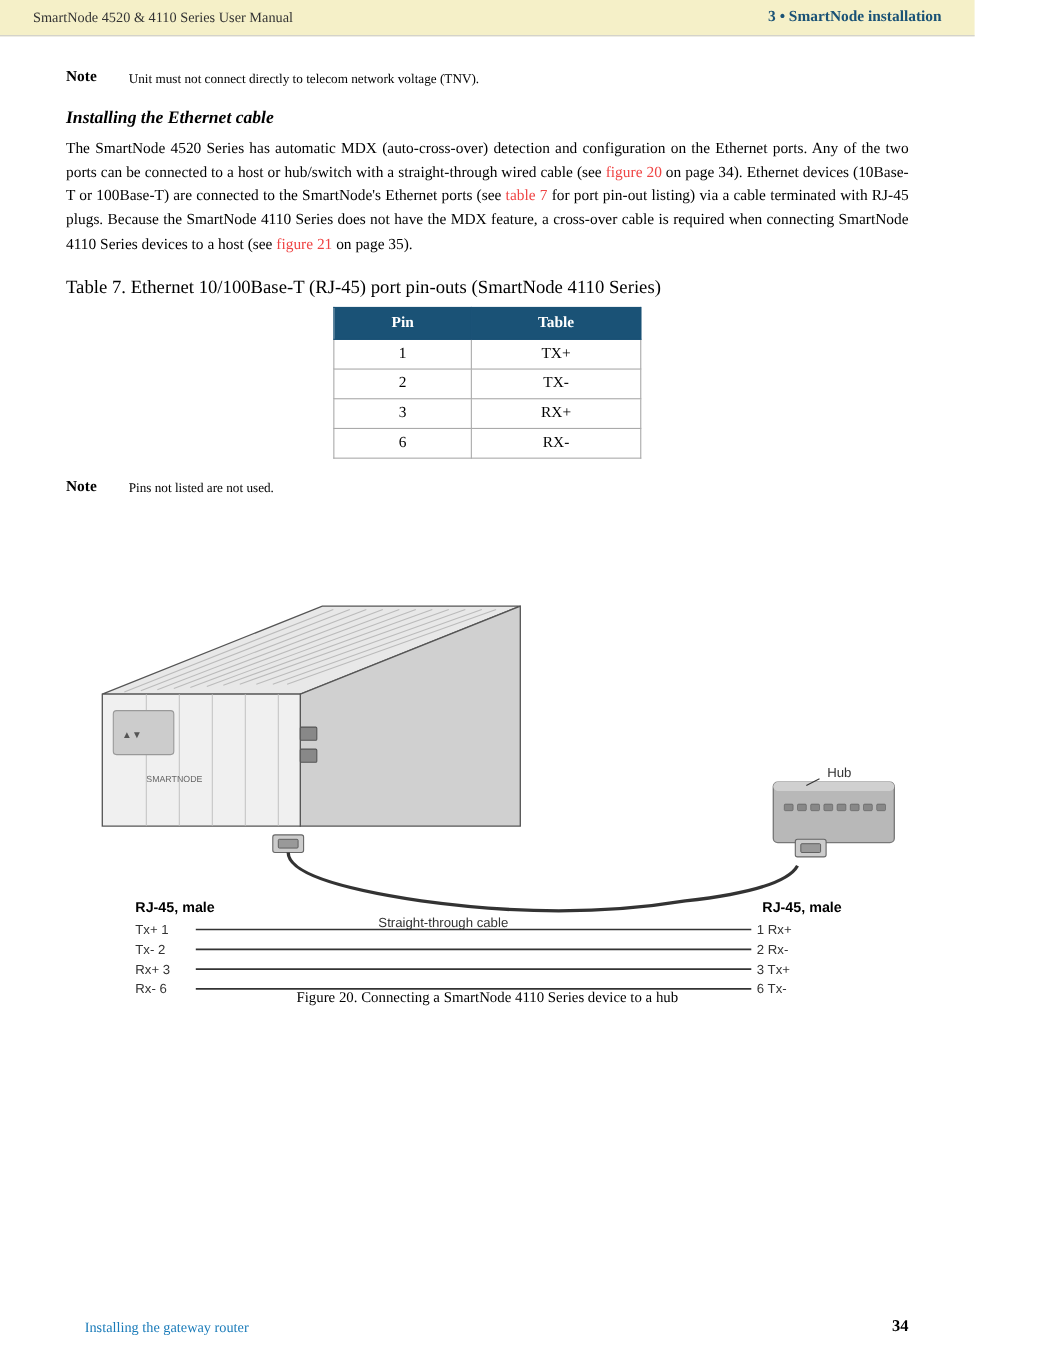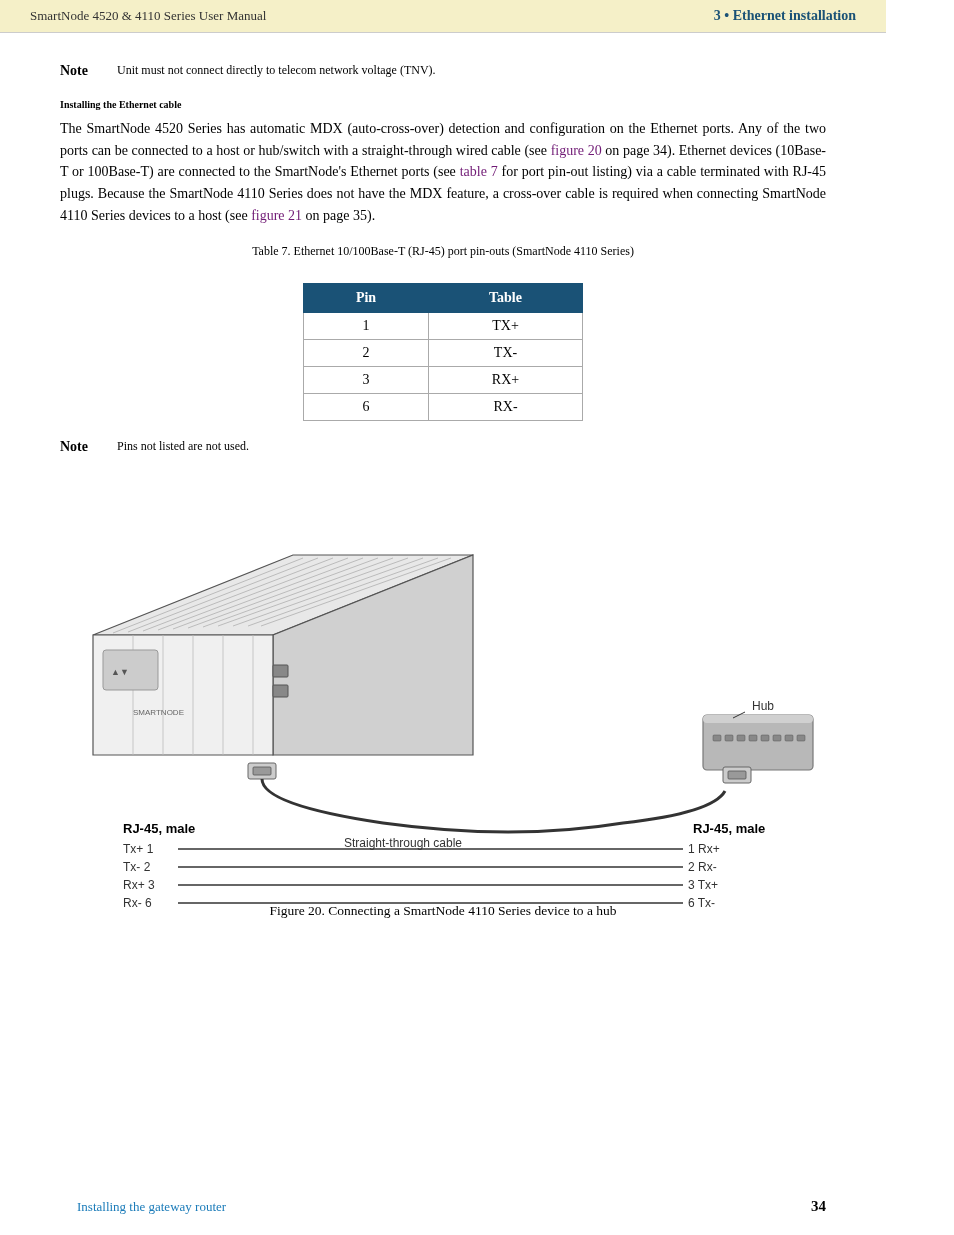--- a/index.html
+++ b/index.html
@@ -35,54 +35,54 @@
       font-weight: bold;
       color: #1a5276;
     }
     
     .content {
       padding: 30px 60px 40px 60px;
     }
     
     .note-block {
       display: flex;
-      align-items: flex-start;
+      align-items: center;
       margin-bottom: 20px;
     }
     .note-label {
       font-weight: bold;
       font-size: 14px;
       margin-right: 12px;
       white-space: nowrap;
       min-width: 45px;
     }
     .note-text {
       font-size: 12px;
     }
     
     .section-heading {
+      font-style: italic;
       font-weight: bold;
-      font-size: 10px;
+      font-size: 16px;
       margin-bottom: 8px;
     }
     
     .body-para {
       font-size: 14px;
       line-height: 1.55;
       margin-bottom: 18px;
       text-align: justify;
     }
     .link-text {
-      color: #701a75;
+      color: #ef4444;
     }
     
     .table-caption {
-      text-align: center;
-      font-size: 12px;
-      margin-bottom: 24px;
+      font-size: 17px;
+      margin-bottom: 8px;
     }
     
     .pin-table-wrapper {
       display: flex;
       justify-content: center;
       margin-bottom: 18px;
     }
     .pin-table {
       border-collapse: collapse;
       min-width: 280px;
@@ -139,21 +139,21 @@
       font-size: 15px;
     }
   </style>
 </head>
 <body>
 
 <div class="page">
 
   <div class="header-bar">
     <span class="header-left">SmartNode 4520 &amp; 4110 Series User Manual</span>
-    <span class="header-right"><span>3</span> • <span>Ethernet installation</span></span>
+    <span class="header-right"><span>3</span> • <span>SmartNode installation</span></span>
   </div>
 
   <div class="content">
 
     <div class="note-block">
       <span class="note-label">Note</span>
       <span class="note-text">Unit must not connect directly to telecom network voltage (TNV).</span>
     </div>
 
     <div class="section-heading">Installing the Ethernet cable</div>

